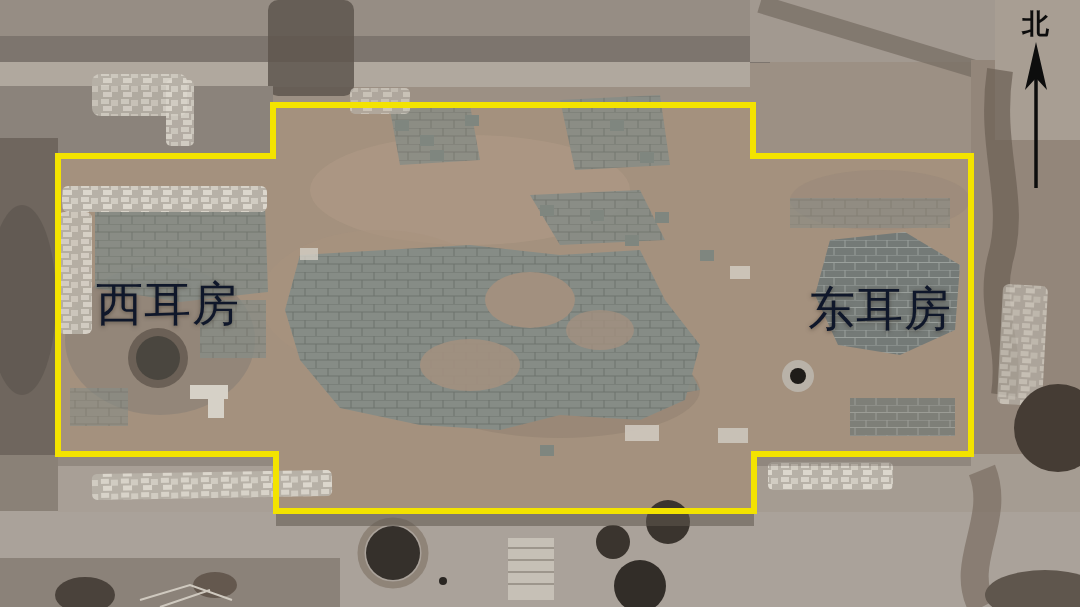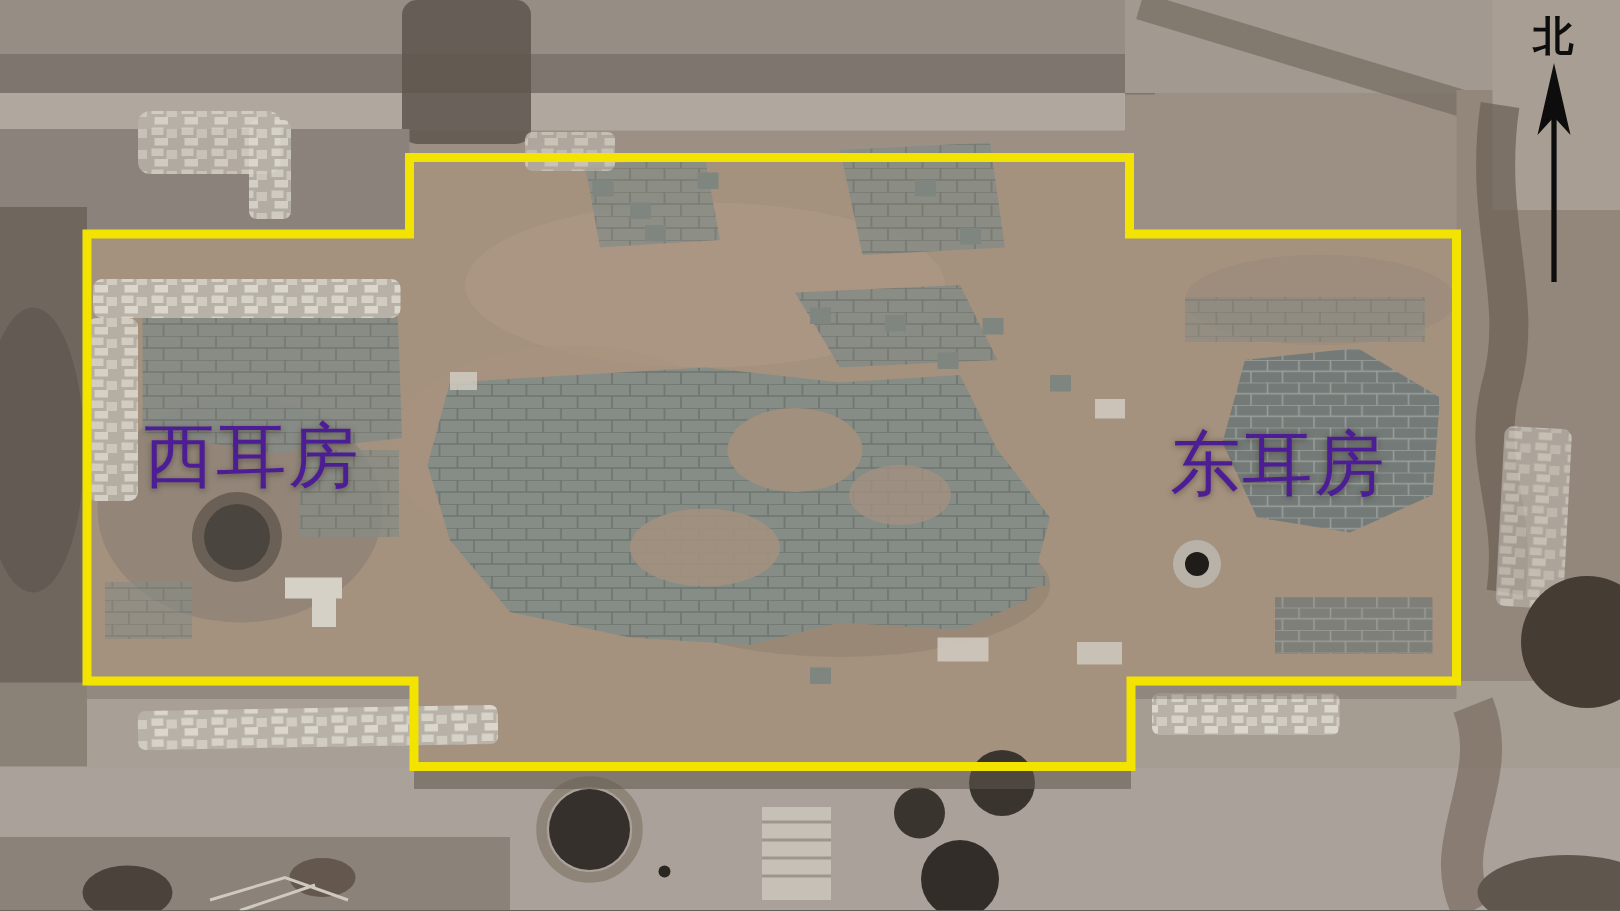--- a/index.html
+++ b/index.html
@@ -4,21 +4,21 @@
 <style>
   html,body{margin:0;padding:0;background:#1b1b1b;}
   .stage{
     position:relative;width:1080px;height:607px;overflow:hidden;
     font-family:"Liberation Sans","DejaVu Sans",sans-serif;
     background:#9c9084;
   }
   .photo{position:absolute;left:0;top:0;width:1080px;height:607px;display:block;}
   .overlay{position:absolute;left:0;top:0;width:1080px;height:607px;display:block;pointer-events:none;}
   .room-label{
-    position:absolute;color:#4c1d95;font-size:47px;line-height:1;
+    position:absolute;color:#0f172a;font-size:47px;line-height:1;
     letter-spacing:1px;white-space:nowrap;font-weight:500;
     text-shadow:0 1px 4px rgba(55,45,35,.55);
   }
   .north-label{
     position:absolute;color:#0d0d0d;font-size:27px;line-height:1;font-weight:700;
   }
   .north-arrow{position:absolute;}
 </style>
 </head>
 <body>
@@ -160,21 +160,21 @@
       <rect x="754" y="457" width="217" height="9" fill="#5f574f" opacity=".3"></rect>
       <path d="M140,600 L190,585 L232,600 M160,607 L210,590" stroke="#cfc9bf" stroke-width="2" fill="none"></path>
     </g>
   </svg>
 
   <svg class="overlay" viewBox="0 0 1080 607" aria-hidden="true">
     <polygon points="273,105 753,105 753,156 971,156 971,454 754,454 754,511 276,511 276,454 58,454 58,156 273,156" fill="none" stroke="#F3E300" stroke-width="6"></polygon>
   </svg>
 
   <div class="room-label" style="left:96px;top:280px;">西耳房</div>
-  <div class="room-label" style="left:780px;top:285px;">东耳房</div>
+  <div class="room-label" style="left:808px;top:285px;">东耳房</div>
 
   <div class="north-label" style="left:1022px;top:11px;">北</div>
   <svg class="north-arrow" style="left:1019px;top:38px;" width="34" height="155" viewBox="0 0 34 155" aria-hidden="true">
     <path d="M17,4 L6,52 L17,40 L28,52 Z" fill="#0d0d0d"></path>
     <line x1="17" y1="40" x2="17" y2="150" stroke="#0d0d0d" stroke-width="3.5"></line>
   </svg>
 
 </div>
 
 </body></html>

